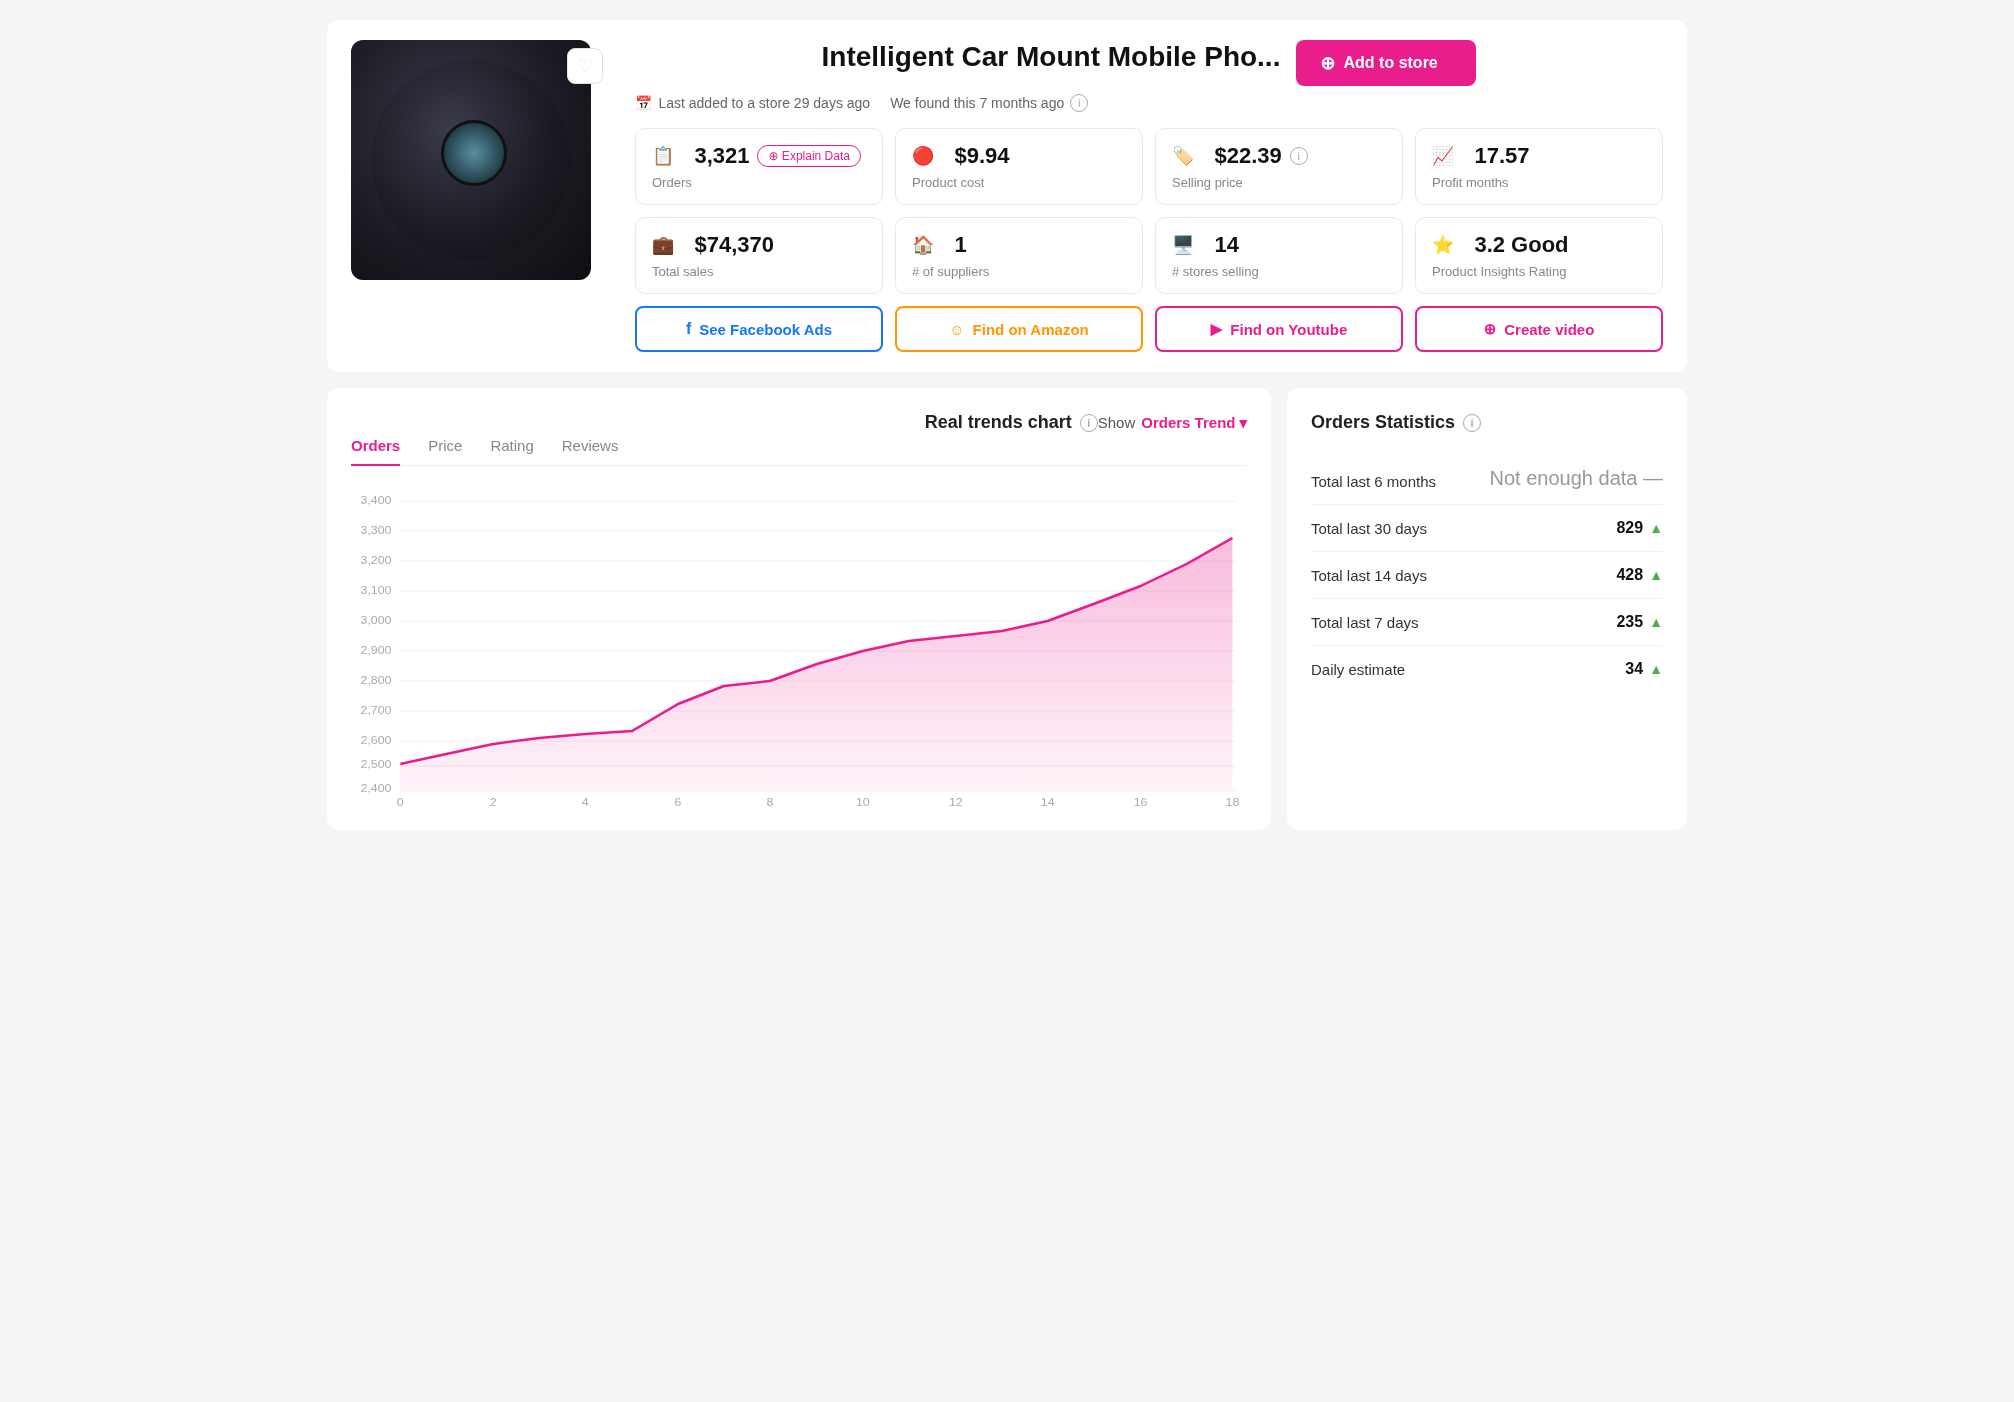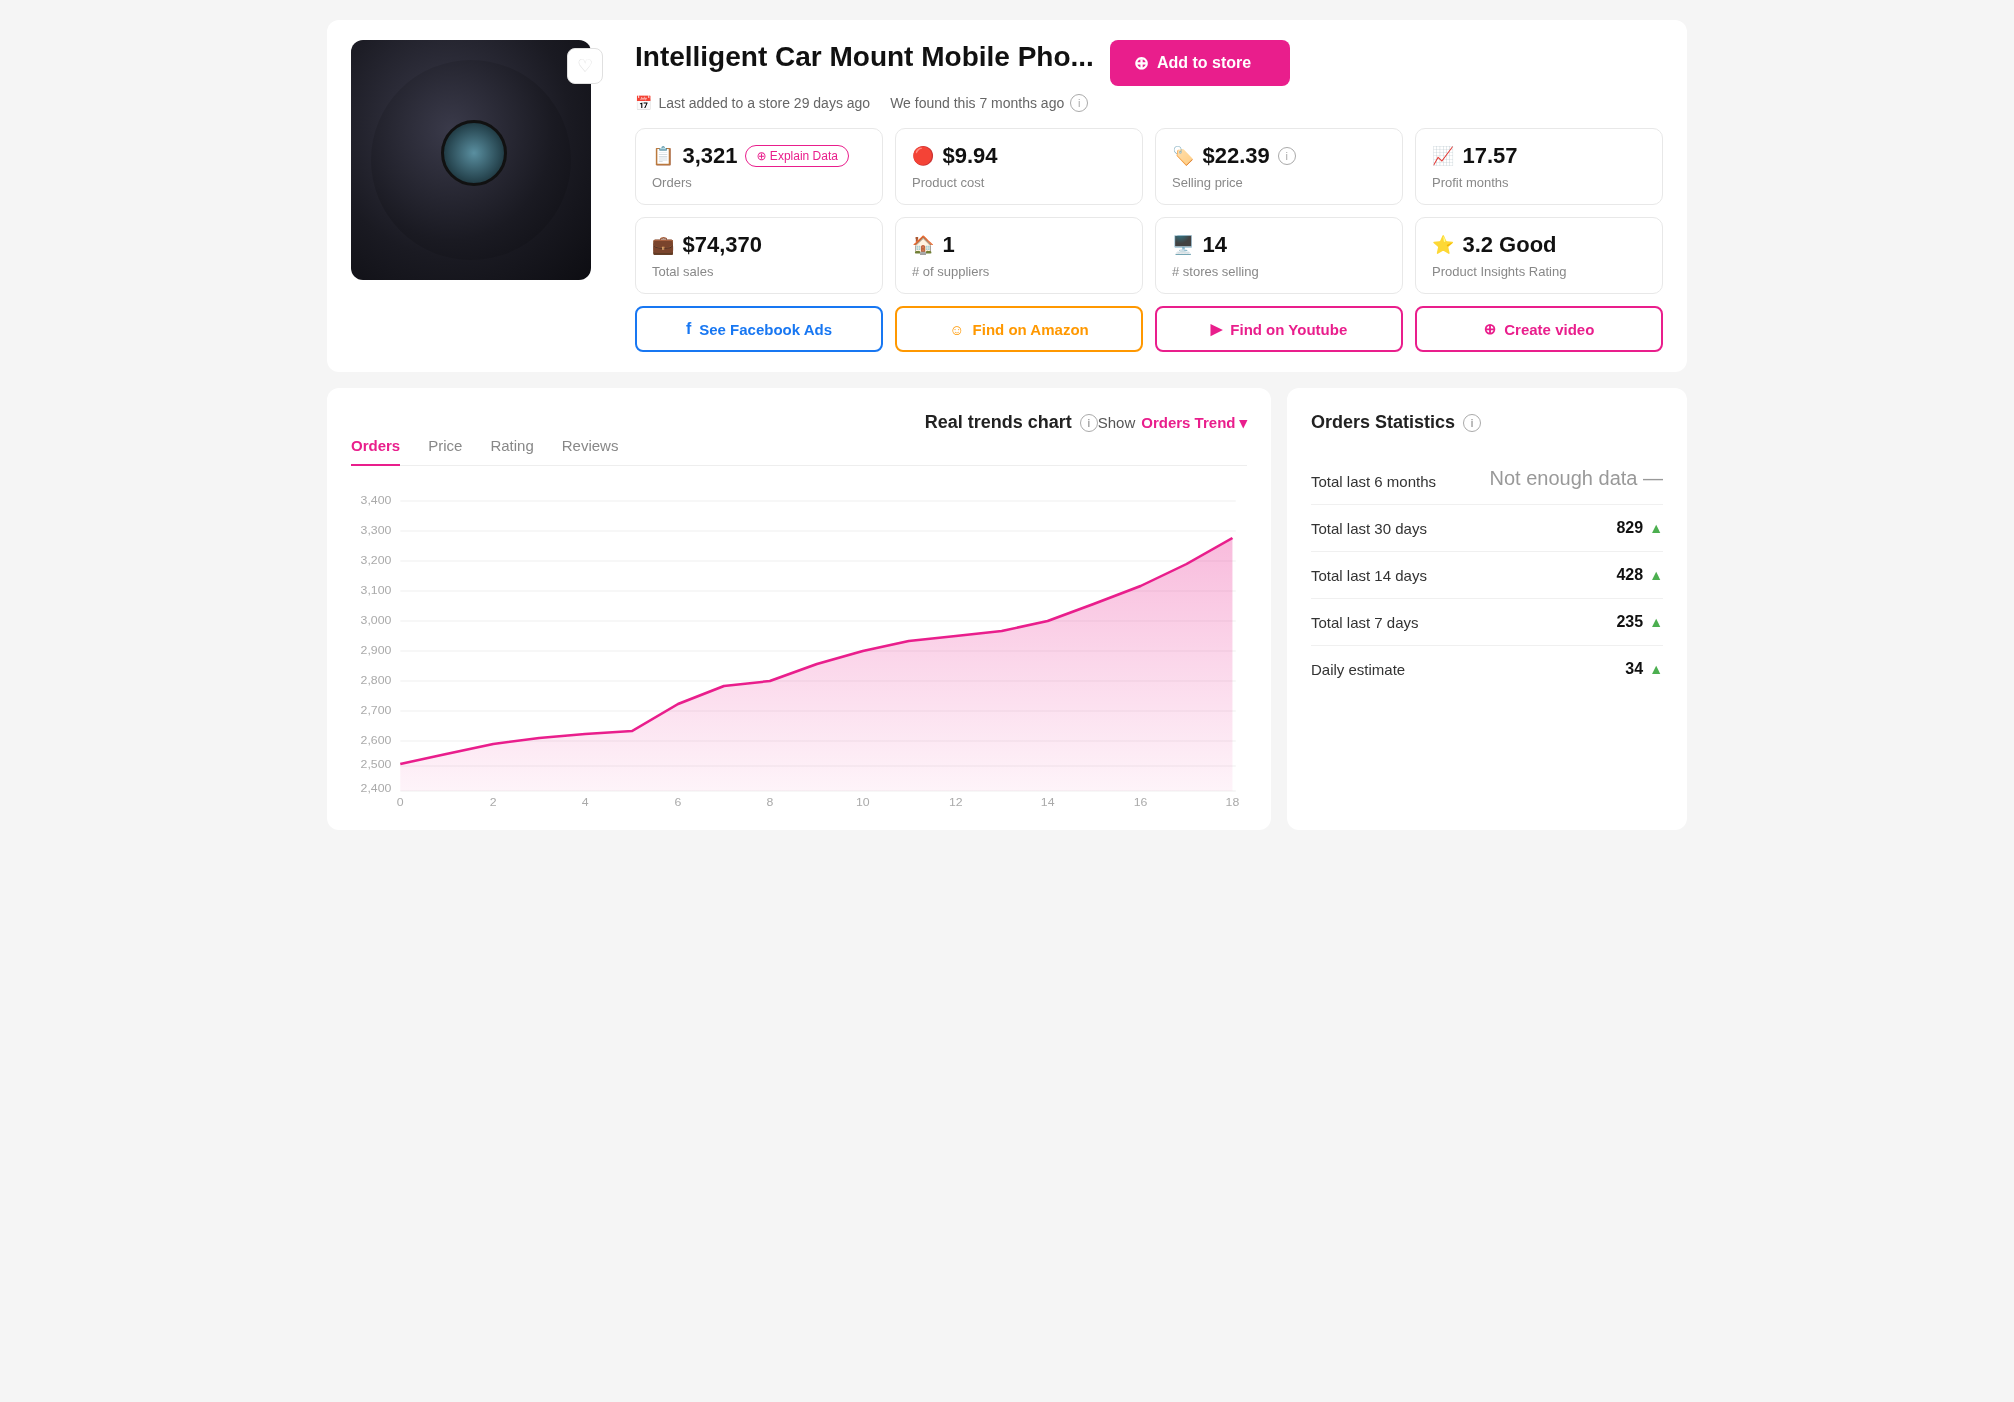--- a/index.html
+++ b/index.html
@@ -9,35 +9,35 @@
 
     
     .product-header { background: #fff; border-radius: 12px; padding: 20px 24px; display: flex; align-items: flex-start; gap: 24px; margin-bottom: 16px; position: relative; }
     .product-image-wrap { position: relative; min-width: 260px; width: 260px; }
     .product-image-wrap .heart-btn { position: absolute; top: 8px; right: 8px; background: #fff; border: 1px solid #e0e0e0; border-radius: 8px; width: 36px; height: 36px; display: flex; align-items: center; justify-content: center; cursor: pointer; font-size: 18px; color: #e0e0e0; }
     .product-image { width: 240px; height: 240px; background: radial-gradient(ellipse at 40% 35%, #3a3a4a 0%, #1a1a22 60%, #0d0d12 100%); border-radius: 12px; display: flex; align-items: center; justify-content: center; overflow: hidden; }
     .product-image-inner { width: 200px; height: 200px; background: radial-gradient(ellipse at 40% 35%, #3a3a4a 0%, #1a1a22 60%, #0d0d12 100%); border-radius: 50%; position: relative; }
     .product-image-inner::after { content: ''; position: absolute; top: 30%; left: 35%; width: 30%; height: 30%; background: radial-gradient(circle, #5a8fa0 0%, #2a4a55 60%, #0d1a1e 100%); border-radius: 50%; border: 3px solid #111; }
 
     .product-info { flex: 1; }
-    .product-title-row { display: flex; align-items: flex-start; justify-content: flex-start; gap: 16px; margin-bottom: 8px; }
+    .product-title-row { display: flex; align-items: flex-start; justify-content: center; gap: 16px; margin-bottom: 8px; }
     .product-title { font-size: 28px; font-weight: 700; color: #111; line-height: 1.2; }
     .add-to-store-btn { background: #e91e8c; color: #fff; border: none; border-radius: 8px; padding: 12px 24px; font-size: 16px; font-weight: 600; cursor: pointer; white-space: nowrap; display: flex; align-items: center; gap: 8px; min-width: 180px; }
     .add-to-store-btn .plus-icon { font-size: 18px; }
 
     .product-meta { display: flex; gap: 20px; margin-bottom: 16px; color: #666; font-size: 14px; }
     .product-meta span { display: flex; align-items: center; gap: 6px; }
 
     
     .stats-grid { display: grid; grid-template-columns: repeat(4, 1fr); gap: 12px; margin-bottom: 12px; }
     .stat-card { border: 1px solid #e8e8e8; border-radius: 10px; padding: 14px 16px; background: #fff; }
     .stat-top { display: flex; align-items: center; gap: 8px; margin-bottom: 6px; }
     .stat-icon { font-size: 18px; }
     .stat-icon.pink { color: #e91e8c; }
-    .stat-value { font-size: 22px; font-weight: 700; color: #111; }
+    .stat-value { font-size: 22px; font-weight: 700; color: #111; margin-left: 12px; }
     .stat-label { font-size: 13px; color: #888; margin-top: 2px; }
     .explain-btn { background: transparent; border: 1.5px solid #e91e8c; color: #e91e8c; border-radius: 20px; padding: 3px 10px; font-size: 12px; cursor: pointer; white-space: nowrap; }
 
     
     .action-buttons { display: grid; grid-template-columns: repeat(4, 1fr); gap: 12px; margin-top: 12px; }
     .action-btn { border-radius: 8px; padding: 12px 16px; font-size: 15px; font-weight: 600; cursor: pointer; display: flex; align-items: center; justify-content: center; gap: 8px; }
     .action-btn.facebook { border: 2px solid #1877f2; color: #1877f2; background: #fff; }
     .action-btn.amazon { border: 2px solid #ff9800; color: #ff9800; background: #fff; }
     .action-btn.youtube { border: 2px solid #e91e8c; color: #e91e8c; background: #fff; }
     .action-btn.video { border: 2px solid #e91e8c; color: #e91e8c; background: #fff; }

